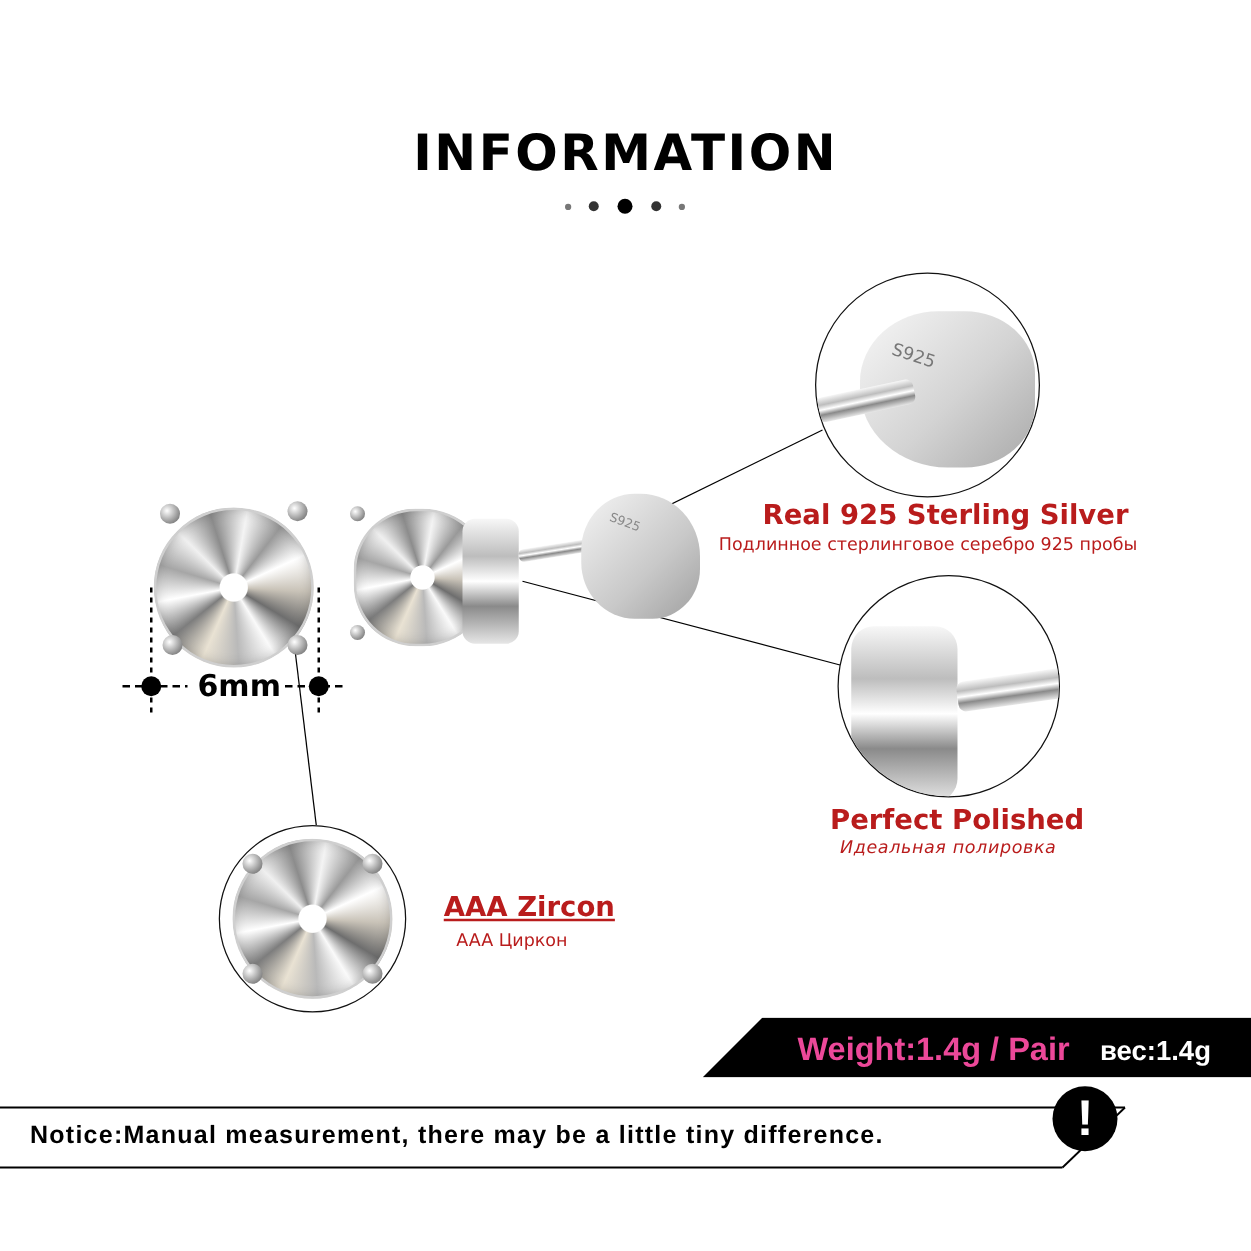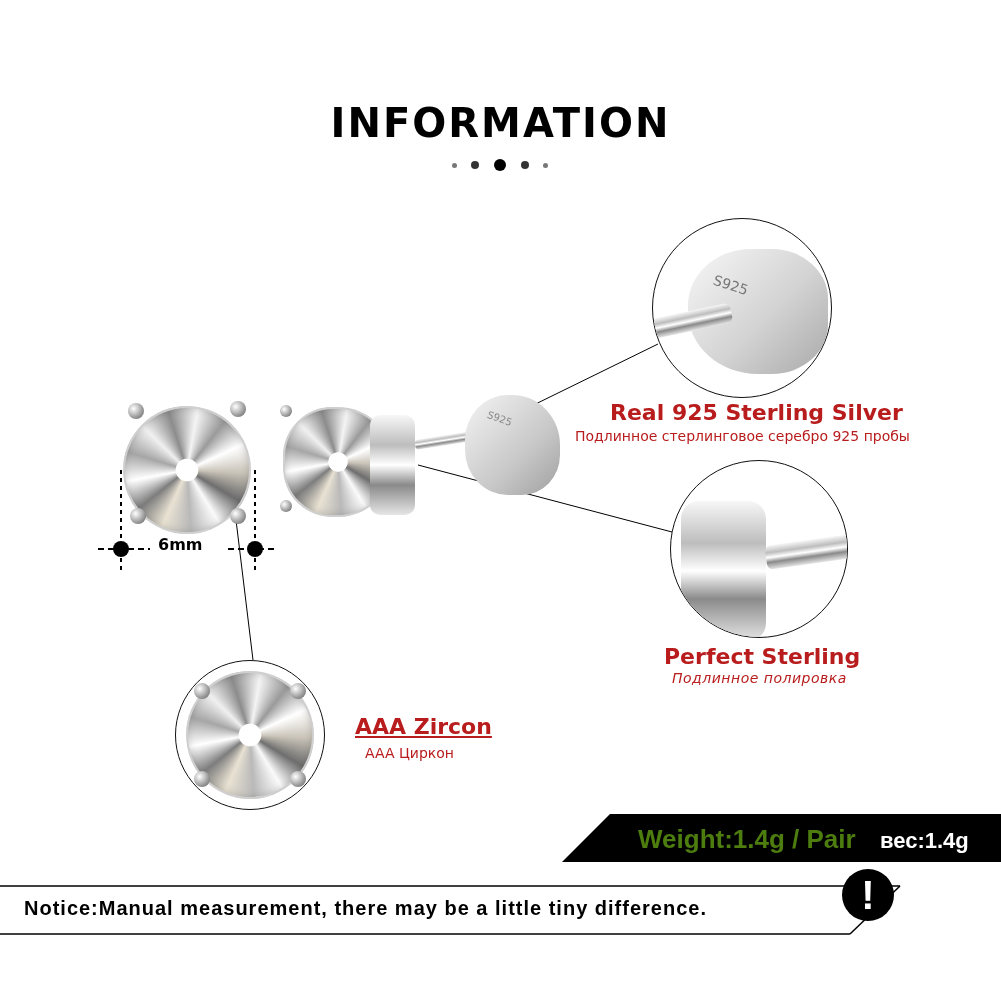--- a/index.html
+++ b/index.html
@@ -28,28 +28,28 @@
     border: 1.5px solid #111; border-radius: 50%; background: #fff;
     overflow: hidden;
   }
 
   
   .label-en { font-weight: bold; font-size: 22px; color: #b91c1c; white-space: nowrap; }
   .label-ru { font-size: 14px; color: #b91c1c; white-space: nowrap; }
   .label-ru.it { font-style: italic; letter-spacing: 0.5px; }
 
   
-  .dim-text { font-weight: bold; font-size: 16px; }
+  .dim-text { font-weight: bold; font-size: 24px; }
 
   
   .weight-banner {
     left: 562px; top: 814px; width: 439px; height: 48px; background: #000;
     clip-path: polygon(48px 0, 100% 0, 100% 100%, 0 100%);
   }
-  .weight-main { color: #4d7c0f; font-family: "Liberation Sans", sans-serif; font-weight: bold; font-size: 26px; white-space: nowrap; }
+  .weight-main { color: #ec4899; font-family: "Liberation Sans", sans-serif; font-weight: bold; font-size: 26px; white-space: nowrap; }
   .weight-ru { color: #fff; font-family: "Liberation Sans", sans-serif; font-weight: bold; font-size: 22px; white-space: nowrap; }
 
   
   .notice-text {
     font-family: "Liberation Sans", sans-serif; font-weight: bold; font-size: 20px;
     letter-spacing: 1px; white-space: nowrap;
   }
   .alert-circle {
     left: 842px; top: 869px; width: 52px; height: 52px; border-radius: 50%;
     background: #000; color: #fff; text-align: center;
@@ -125,22 +125,22 @@
   <div class="abs metal" style="left:0px;top:100px;width:80px;height:20px;transform:rotate(-12deg);transform-origin:left center;border-radius:6px;"></div>
   <div class="abs" style="left:60px;top:58px;font-size:14px;color:#777;transform:rotate(18deg);">S925</div>
 </div>
 <div class="abs label-en" style="left:610px;top:400px;">Real 925  Sterling  Silver</div>
 <div class="abs label-ru" style="left:575px;top:428px;">Подлинное стерлинговое серебро 925 пробы</div>
 
 <div class="abs callout-circle" style="left:670px;top:460px;width:176px;height:176px;">
   <div class="abs metal" style="left:10px;top:40px;width:85px;height:140px;border-radius:18px;"></div>
   <div class="abs metal" style="left:95px;top:85px;width:95px;height:24px;transform:rotate(-8deg);transform-origin:left center;border-radius:6px;"></div>
 </div>
-<div class="abs label-en" style="left:664px;top:644px;">Perfect  Sterling</div>
-<div class="abs label-ru it" style="left:672px;top:670px;">Подлинное полировка</div>
+<div class="abs label-en" style="left:664px;top:644px;">Perfect  Polished</div>
+<div class="abs label-ru it" style="left:672px;top:670px;">Идеальная полировка</div>
 
 <div class="abs callout-circle" style="left:175px;top:660px;width:148px;height:148px;">
   <div class="abs gem" style="left:10px;top:10px;width:128px;height:128px;"></div>
   <span class="prong" style="left:18px;top:22px;"></span>
   <span class="prong" style="left:114px;top:22px;"></span>
   <span class="prong" style="left:18px;top:110px;"></span>
   <span class="prong" style="left:114px;top:110px;"></span>
 </div>
 <div class="abs label-en" style="left:355px;top:714px;text-decoration:underline;">AAA  Zircon</div>
 <div class="abs label-ru" style="left:365px;top:745px;">AAA Циркон</div>

